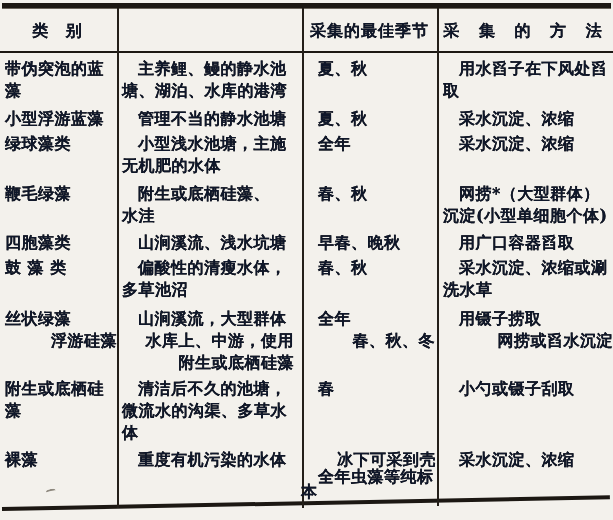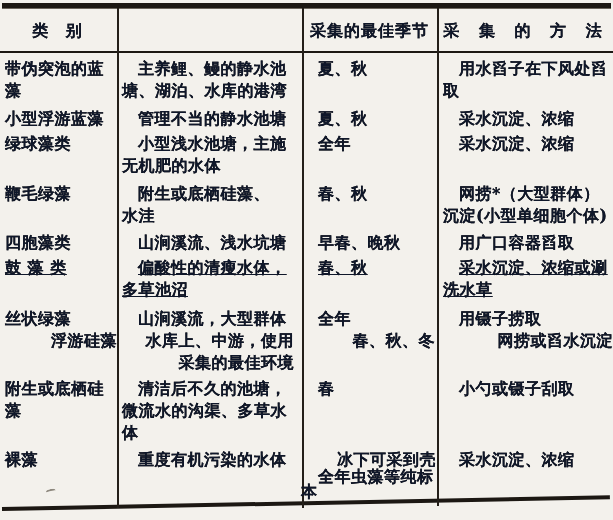--- a/index.html
+++ b/index.html
@@ -28,21 +28,21 @@
   .hcell{text-align:center;top:20px;}
   .h1{left:5px;width:110px;letter-spacing:6px;}
   .h2{left:122px;width:178px;letter-spacing:3px;}
   .h3{left:304px;width:131px;letter-spacing:1px;}
   .h4{left:441px;width:170px;letter-spacing:7px;}
   .c1{left:5px;width:112px;}
   .c2{left:122px;width:172px;text-indent:16px;}
   .c3{left:318px;width:117px;}
   .c4{left:443px;width:170px;text-indent:16px;}
   .r0{top:58px;}  .r1{top:108px;} .r2{top:133px;} .r3{top:183px;}
-  .r4{top:232px;} .r5{top:257px;text-decoration:underline;} .r6{top:308px;} .r7{top:330px;text-align:right;}
+  .r4{top:232px;} .r5{top:257px;} .r6{top:308px;} .r7{top:330px;text-align:right;}
   .r8{top:378px;} .r9{top:449px;}
   
   .s9a{left:303px;width:133px;top:449px;text-align:right;text-indent:0;}
   .s9b{left:318px;width:130px;top:466px;text-indent:0;}
   .s9c{left:301px;width:40px;top:481px;text-indent:0;}
   
   .speck{position:absolute;left:46px;top:489px;width:10px;height:3px;
     border-top:2px solid #8d887e;border-radius:60%;transform:rotate(-12deg);}
 </style>
 </head>
@@ -113,21 +113,21 @@
   <div>
     <div class="cell c1 r6">丝状绿藻</div>
     <div class="cell c2 r6">山涧溪流，大型群体</div>
     <div class="cell c3 r6">全年</div>
     <div class="cell c4 r6">用镊子捞取</div>
   </div>
 
   <div>
     <div class="cell c1 r7">浮游硅藻</div>
     <div class="cell c2 r7">水库上、中游，使用
-采集的最佳环境</div>
+附生或底栖硅藻</div>
     <div class="cell c3 r7">春、秋、冬</div>
     <div class="cell c4 r7">网捞或舀水沉淀</div>
   </div>
 
   <div>
     <div class="cell c1 r8">附生或底栖硅藻</div>
     <div class="cell c2 r8">清洁后不久的池塘，
 微流水的沟渠、多草水
 体</div>
     <div class="cell c3 r8">春</div>

